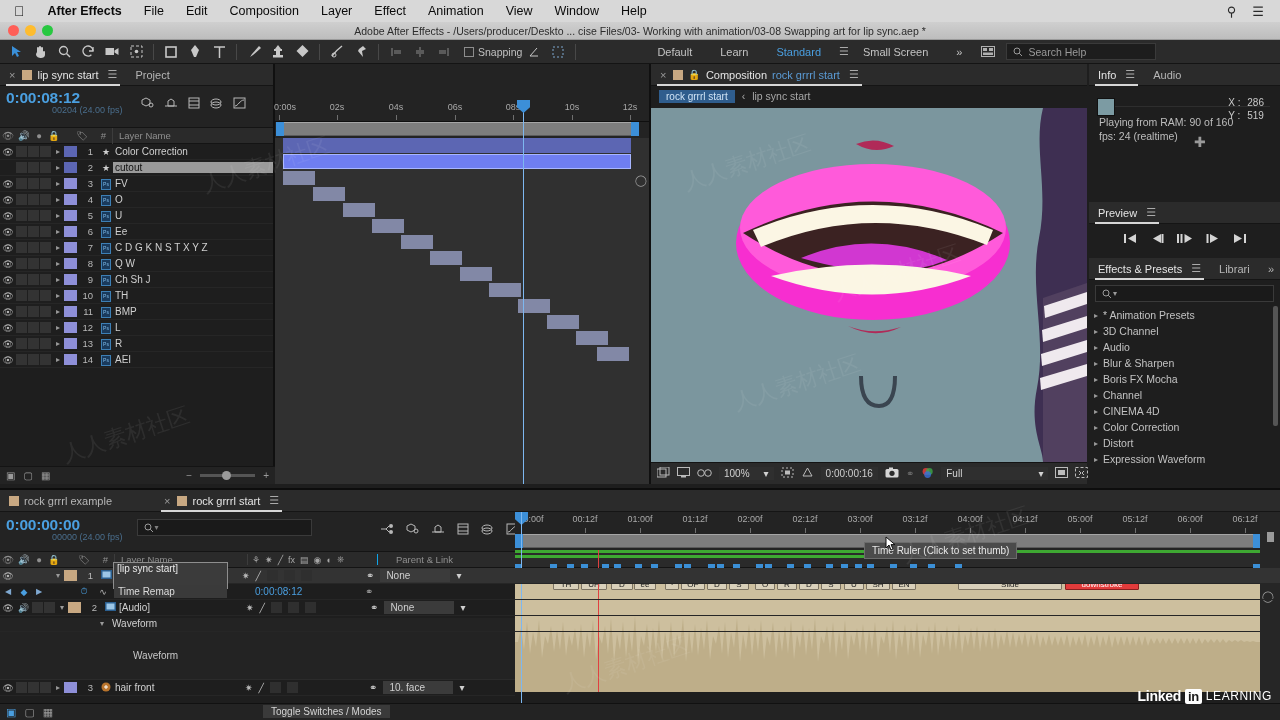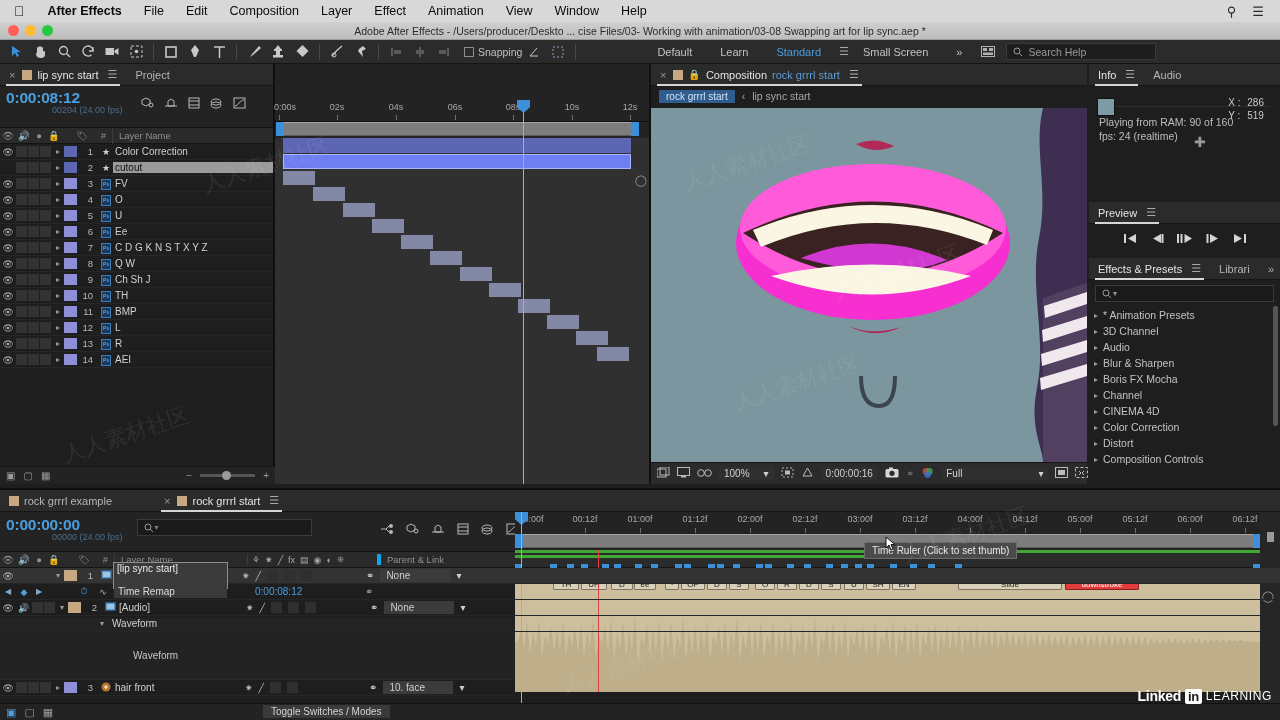--- a/index.html
+++ b/index.html
@@ -870,21 +870,21 @@
       <div class="fxitem">
           <span class="fxcar">▸</span>
           <span>Color Correction</span>
         </div>
       <div class="fxitem">
           <span class="fxcar">▸</span>
           <span>Distort</span>
         </div>
       <div class="fxitem">
           <span class="fxcar">▸</span>
-          <span>Composition Controls</span>
+          <span>Expression Waveform</span>
         </div>
     </div>
     <div class="fxscroll"></div>
   </div>
 
   <div class="panel" id="bottomPanel">
     <div class="ptabs">
       <div class="ptab">
         <span class="swatch"></span>
         <span>rock grrrl example</span>
@@ -961,21 +961,21 @@
       <span style="width:130px;display:flex;align-items:center;gap:5px;padding-left:4px;border-left:1px solid #3c3c3c;color:#a5a5a5;font-size:9px">
         <span>⚘</span>
         <span>✷</span>
         <span>╱</span>
         <span>fx</span>
         <span>▤</span>
         <span>◉</span>
         <span>◐</span>
         <span>⎈</span>
       </span>
-      <span style="flex:1;padding-left:6px;border-left:4px solid #0ea5e9">Parent &amp; Link</span>
+      <span style="flex:1;padding-left:18px;border-left:1px solid #0ea5e9">Parent &amp; Link</span>
     </div>
 
     <div style="position:relative;z-index:2">
       <div class="brow" style="background:#333">
         <span class="eye">👁</span>
         <span class="sqr"></span>
           <span class="sqr"></span>
           <span class="sqr"></span>
         <span class="discl">▾</span>
         <span class="lbl-sw" style="background:#c8a882"></span>

